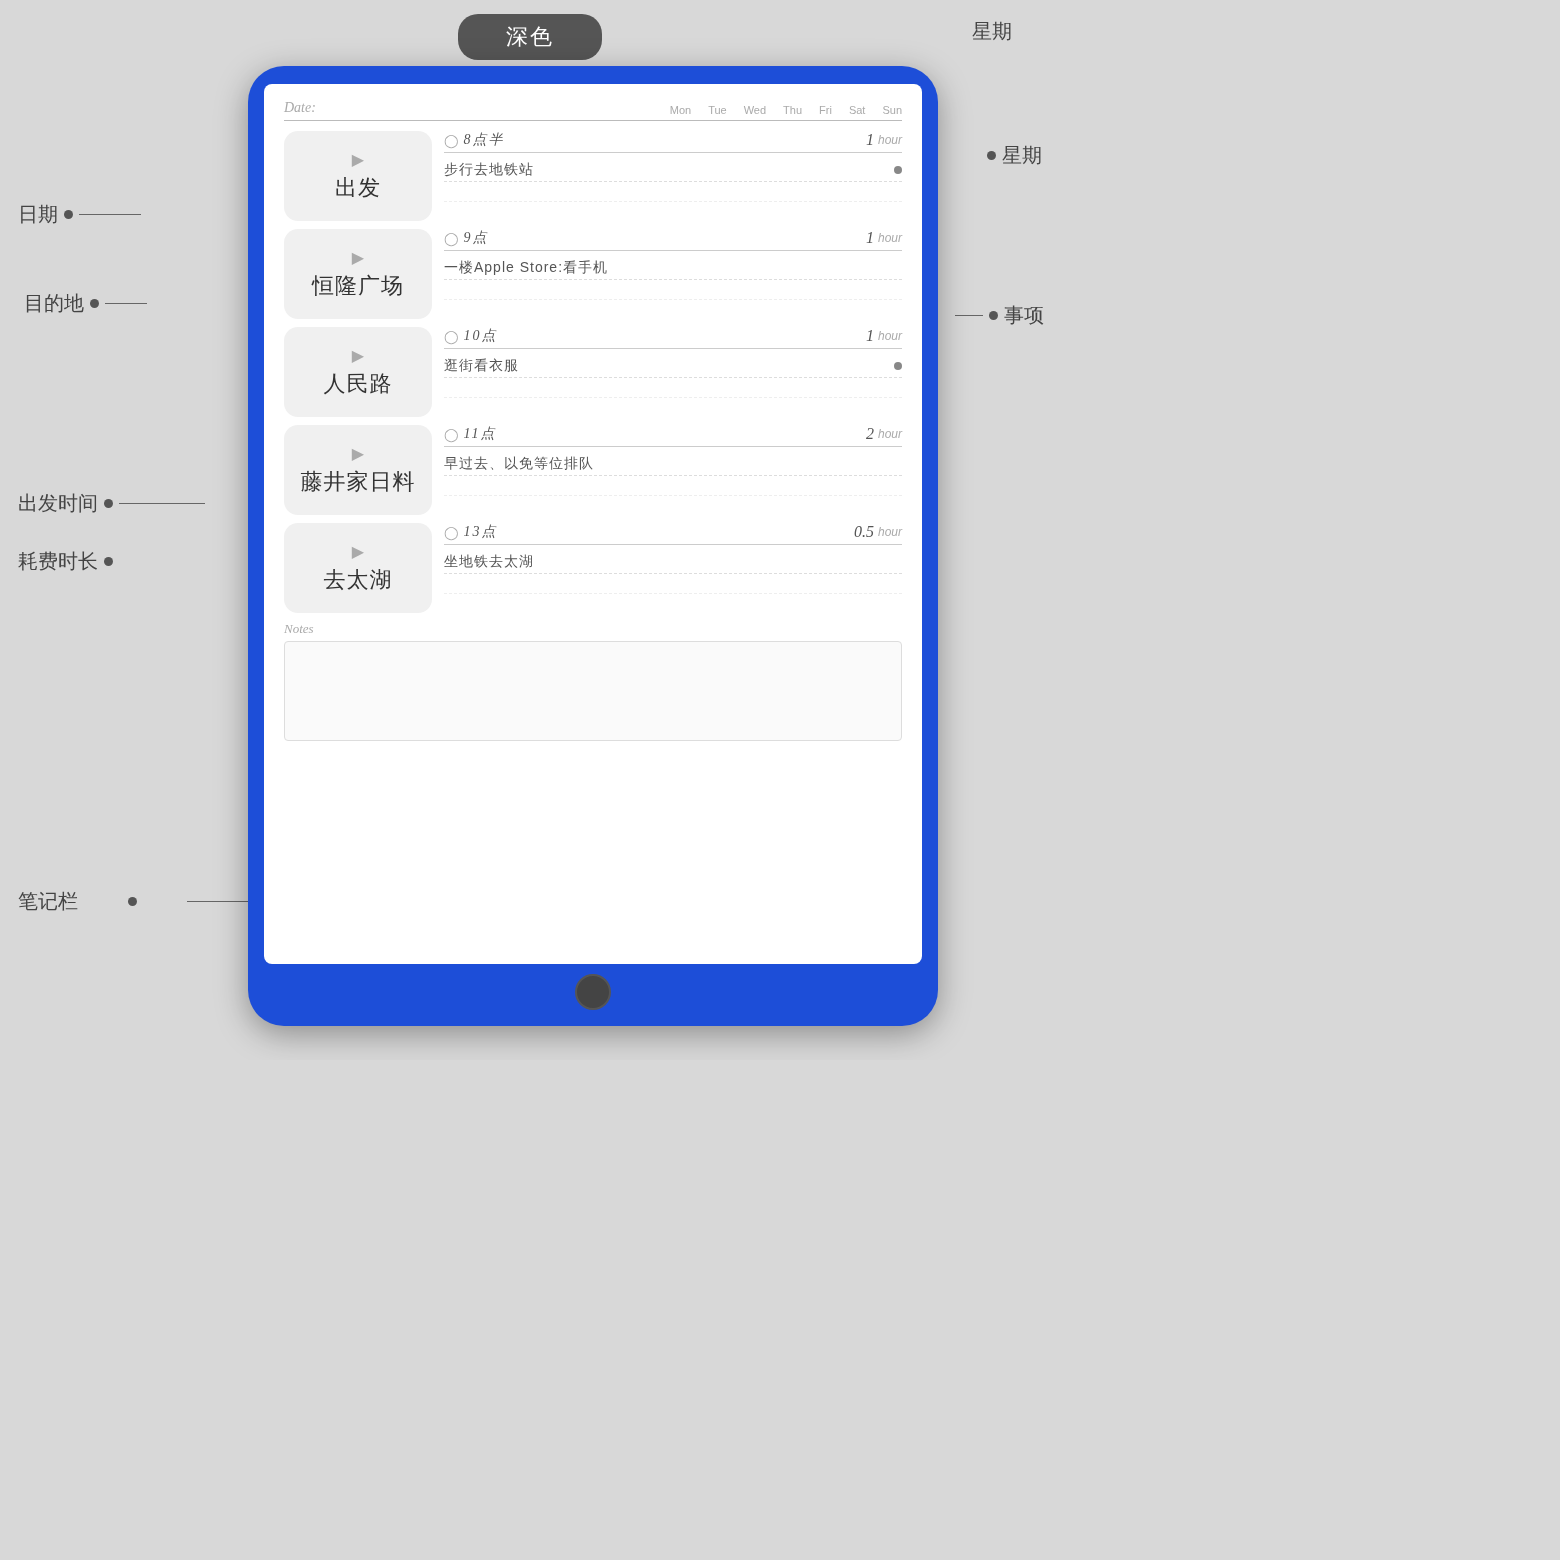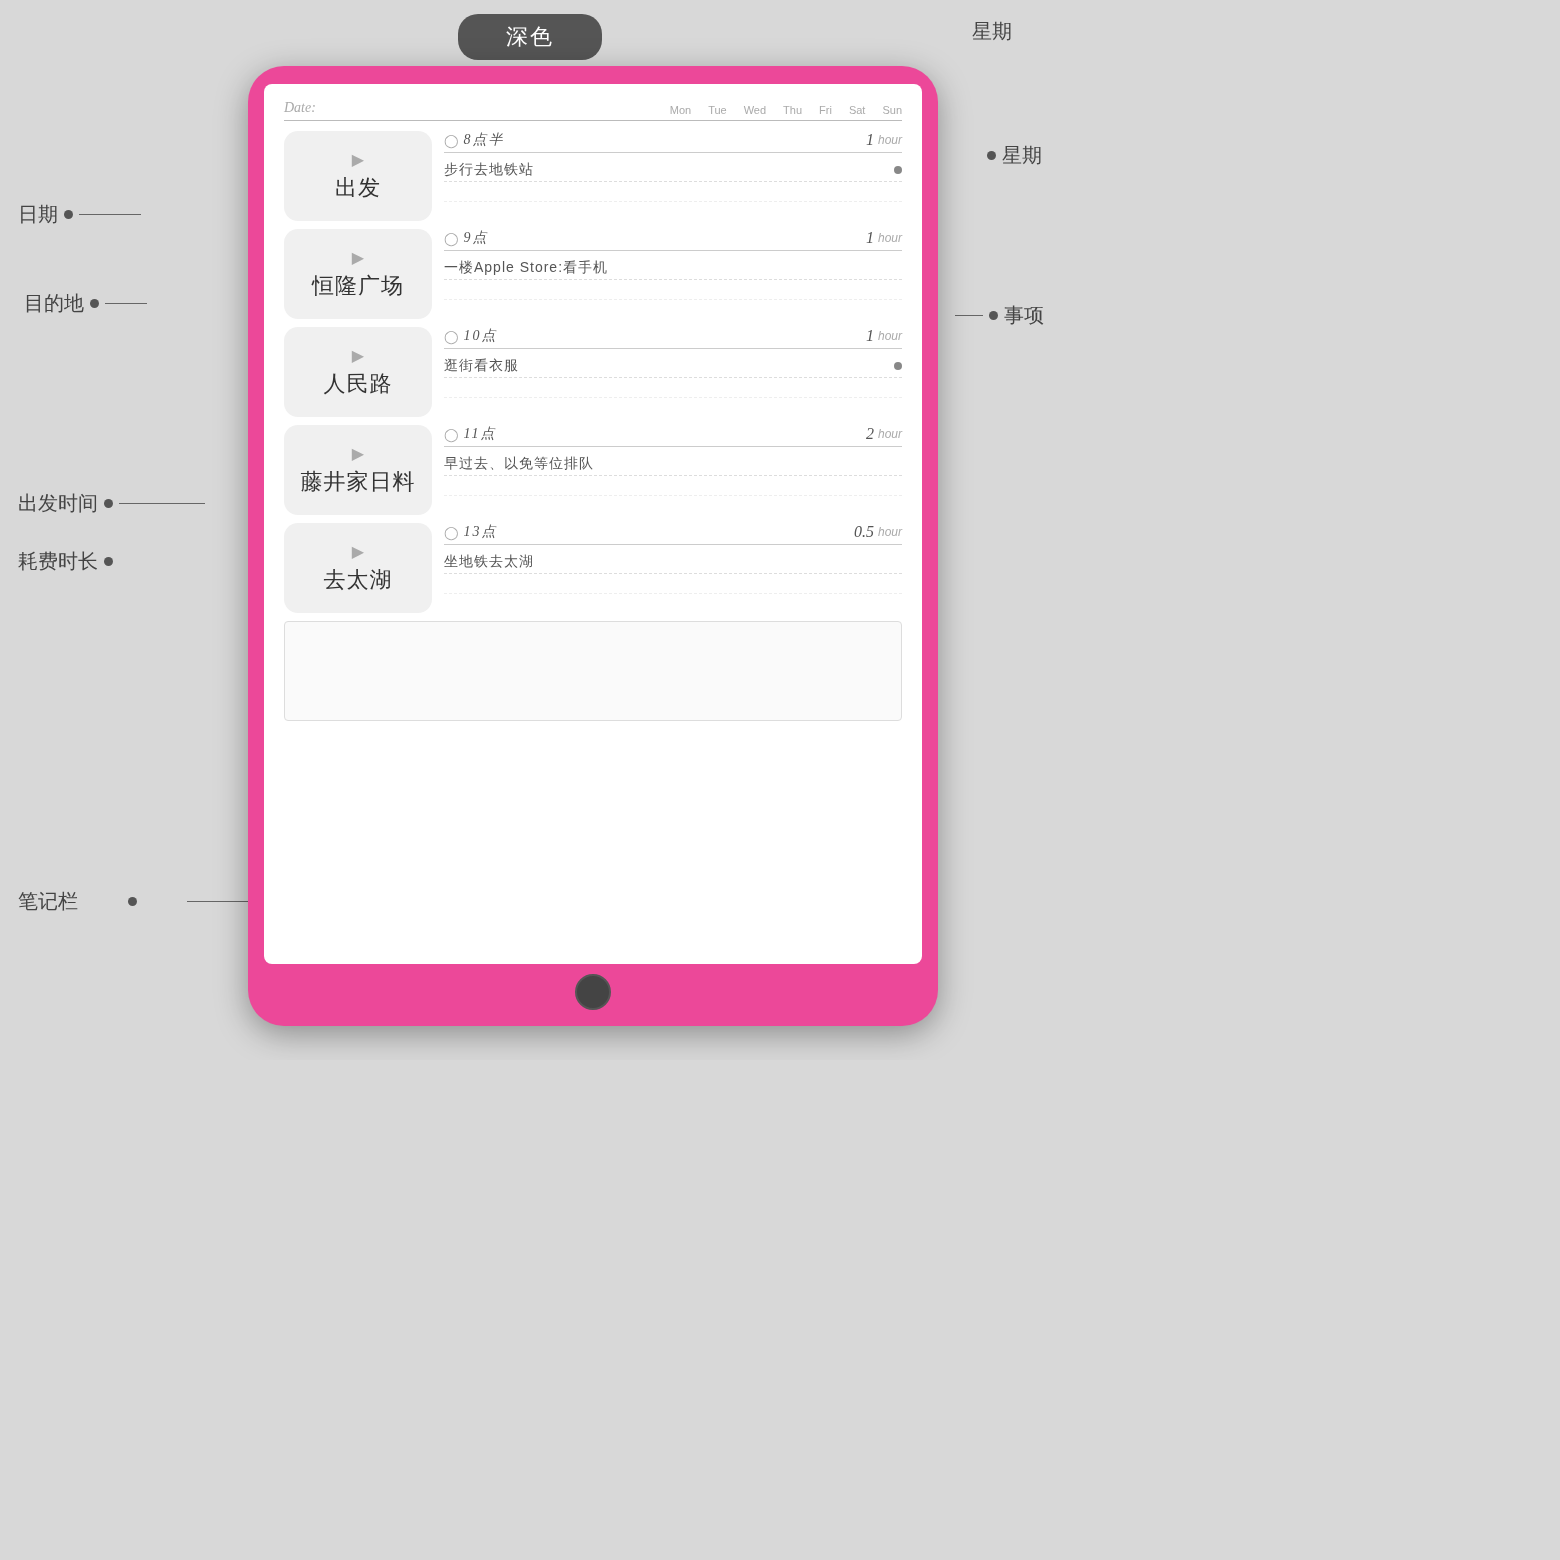--- a/index.html
+++ b/index.html
@@ -64,21 +64,21 @@
       flex-direction: row;
     }
 
     
     .tablet {
       position: absolute;
       left: 248px;
       top: 66px;
       width: 690px;
       height: 960px;
-      background: #ec4899;
+      background: #1d4ed8;
       border-radius: 36px;
       box-shadow: 0 8px 32px rgba(0,0,0,0.35);
       display: flex;
       flex-direction: column;
       align-items: center;
       padding: 18px 16px 16px;
     }
     .tablet-screen {
       width: 100%;
       flex: 1;
@@ -448,19 +448,20 @@
         <div class="activity-row">
           <span class="activity-text">坐地铁去太湖</span>
 
         </div>
         <div class="extra-line"></div>
       </div>
     </div>
         </div>
 
       <div class="notes-section">
+        <div class="notes-label">Notes</div>
         <div class="notes-box"></div>
       </div>
 
     </div>
   </div>
   <div class="tablet-home-btn"></div>
 </div>
 
 </body></html>

